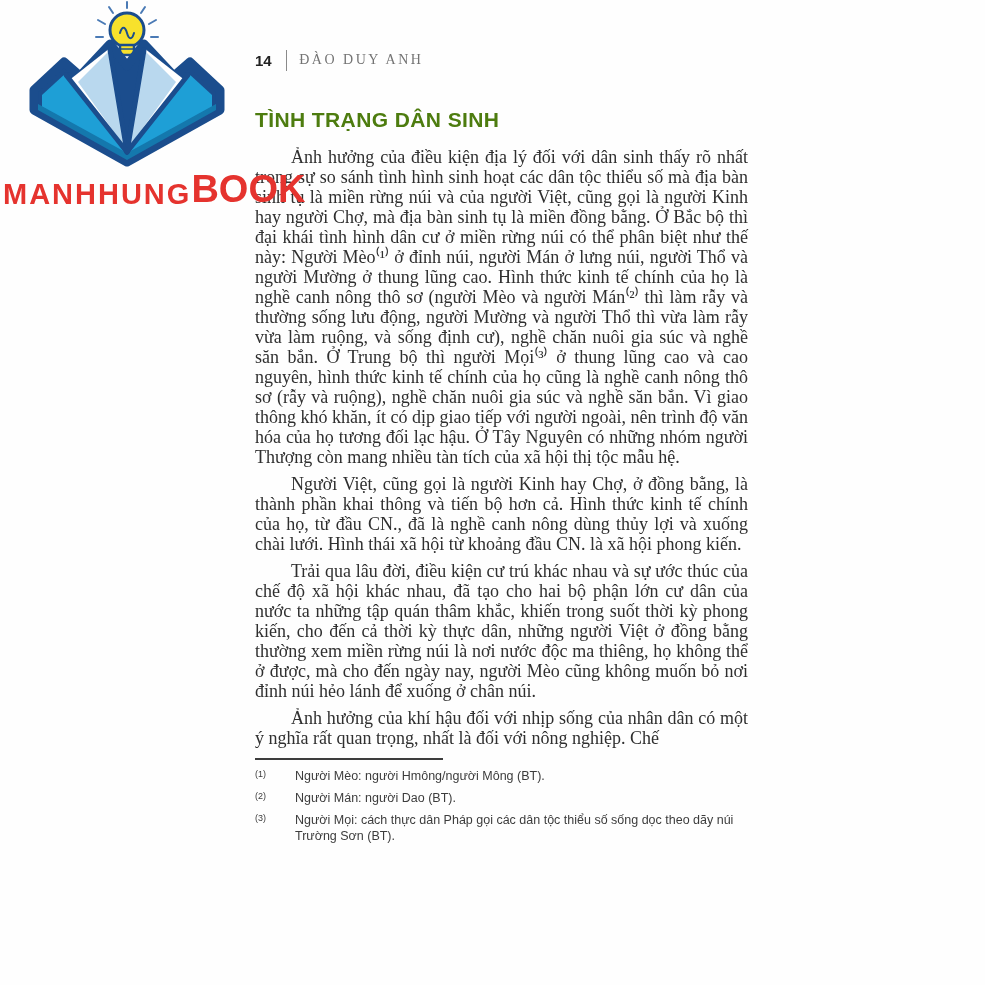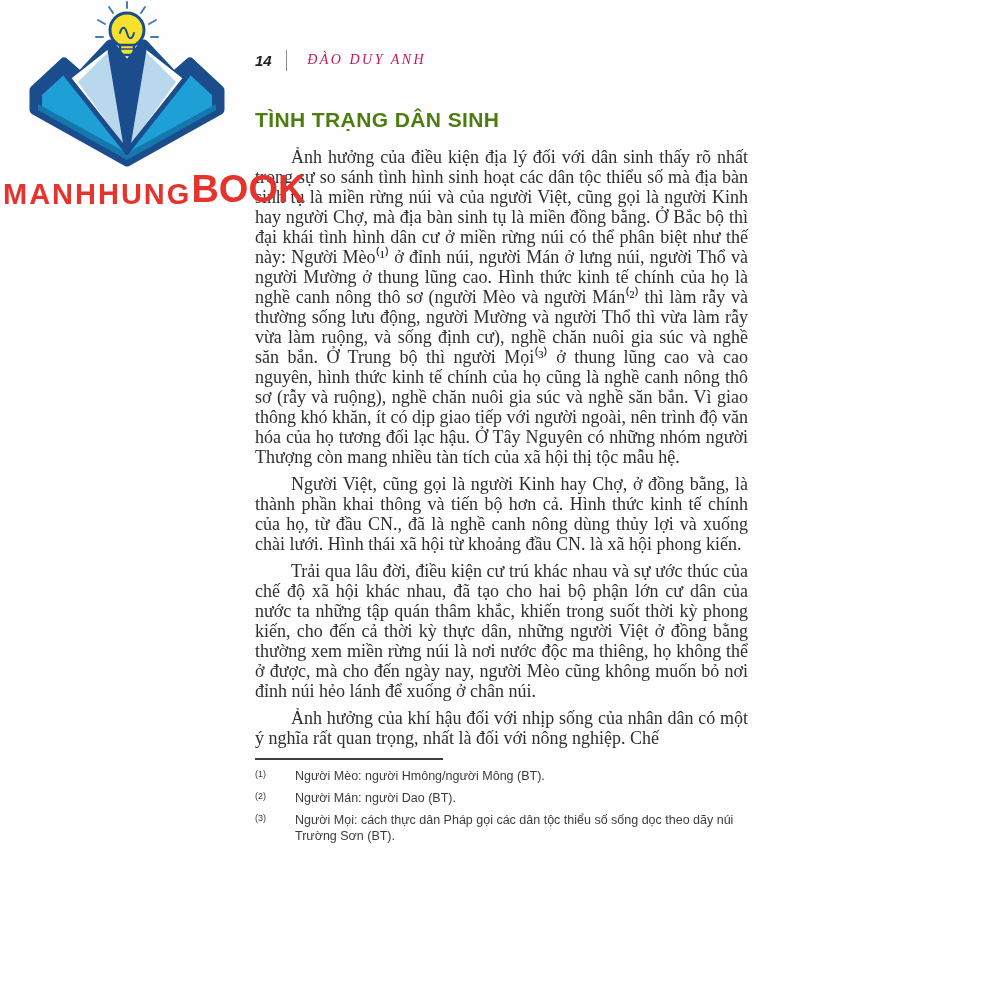--- a/index.html
+++ b/index.html
@@ -43,39 +43,37 @@
     position: absolute;
     left: 255px; top: 48px;
     width: 493px;
   }
 
   .running-header {
     display: flex;
     align-items: center;
     height: 24px;
     margin-bottom: 36px;
-    font-style: italic;
   }
   .page-number {
     font-family: "Liberation Sans", sans-serif;
     font-weight: bold;
     font-size: 15px;
     color: #222;
   }
   .header-divider {
     width: 1.5px;
     height: 21px;
     background: #8a8a8a;
     margin: 0 12px 0 14px;
   }
   .running-title {
     font-size: 14px;
     letter-spacing: 2.5px;
-    color: #be185d;
-    margin-left: 8px;
+    color: #737373;
   }
 
   .chapter-title {
     font-family: "Liberation Sans", sans-serif;
     font-weight: bold;
     font-size: 21px;
     letter-spacing: 0.4px;
     color: #4d7c0f;
     margin-bottom: 15px;
   }

